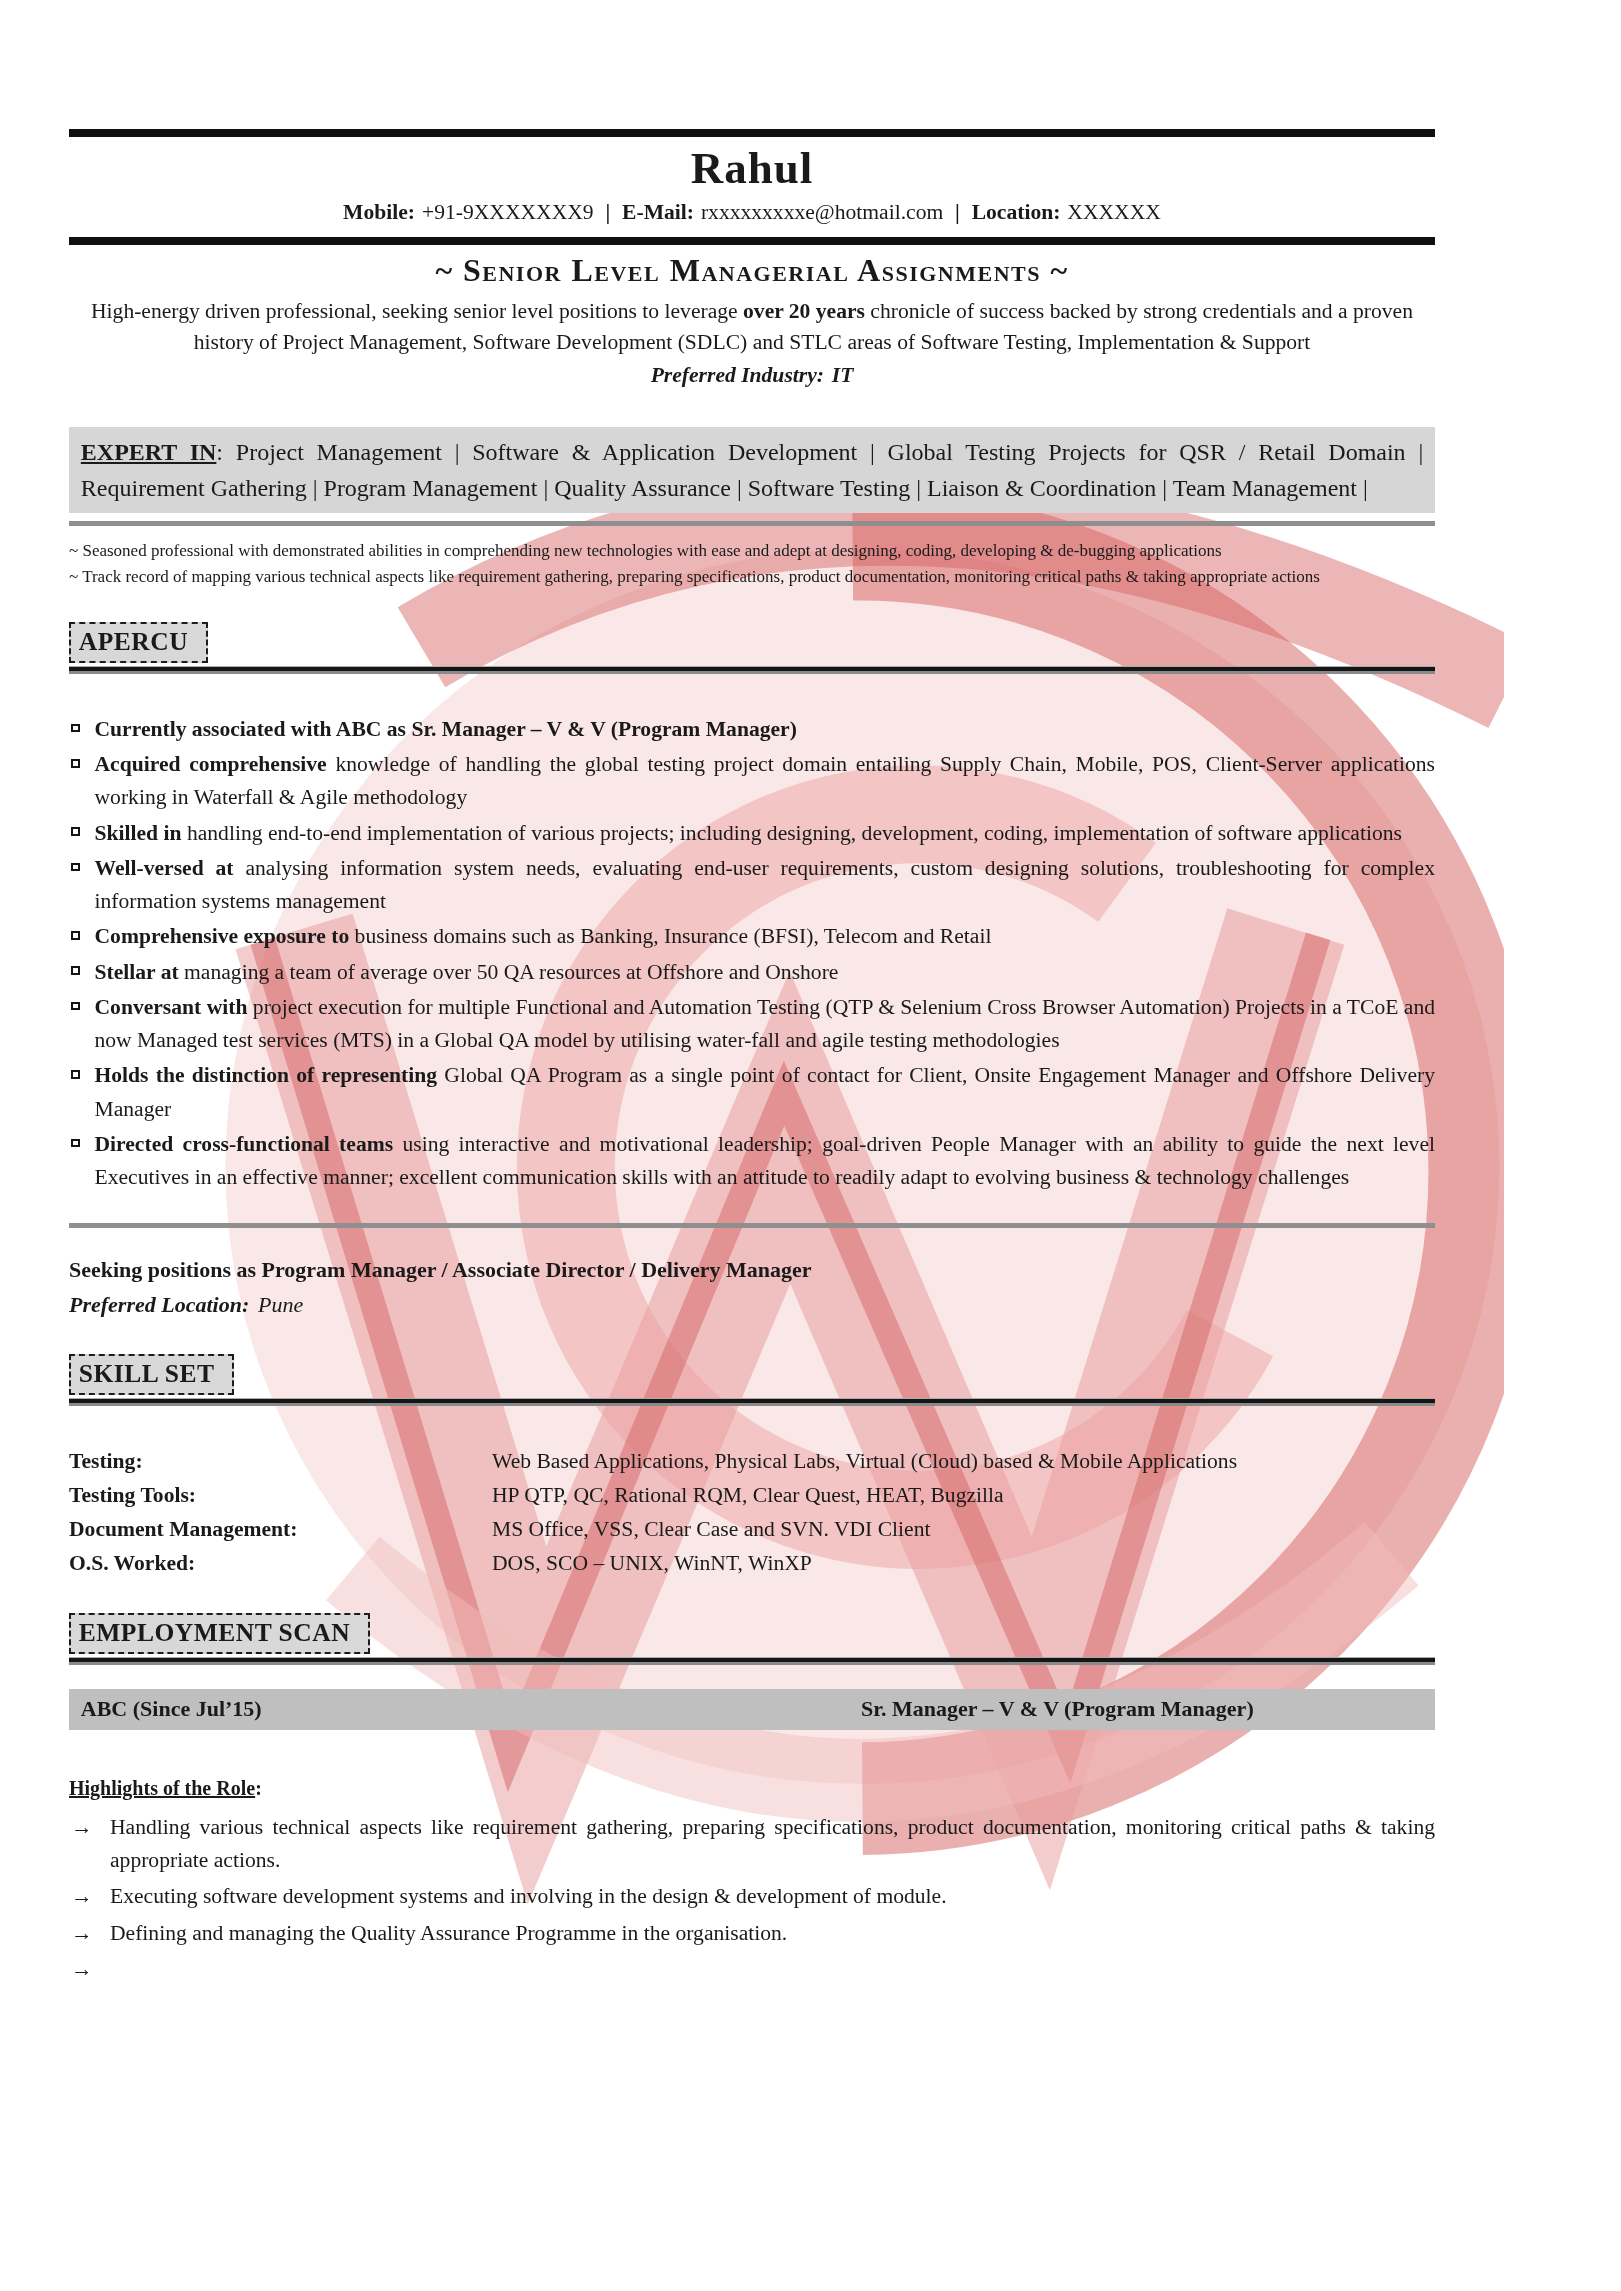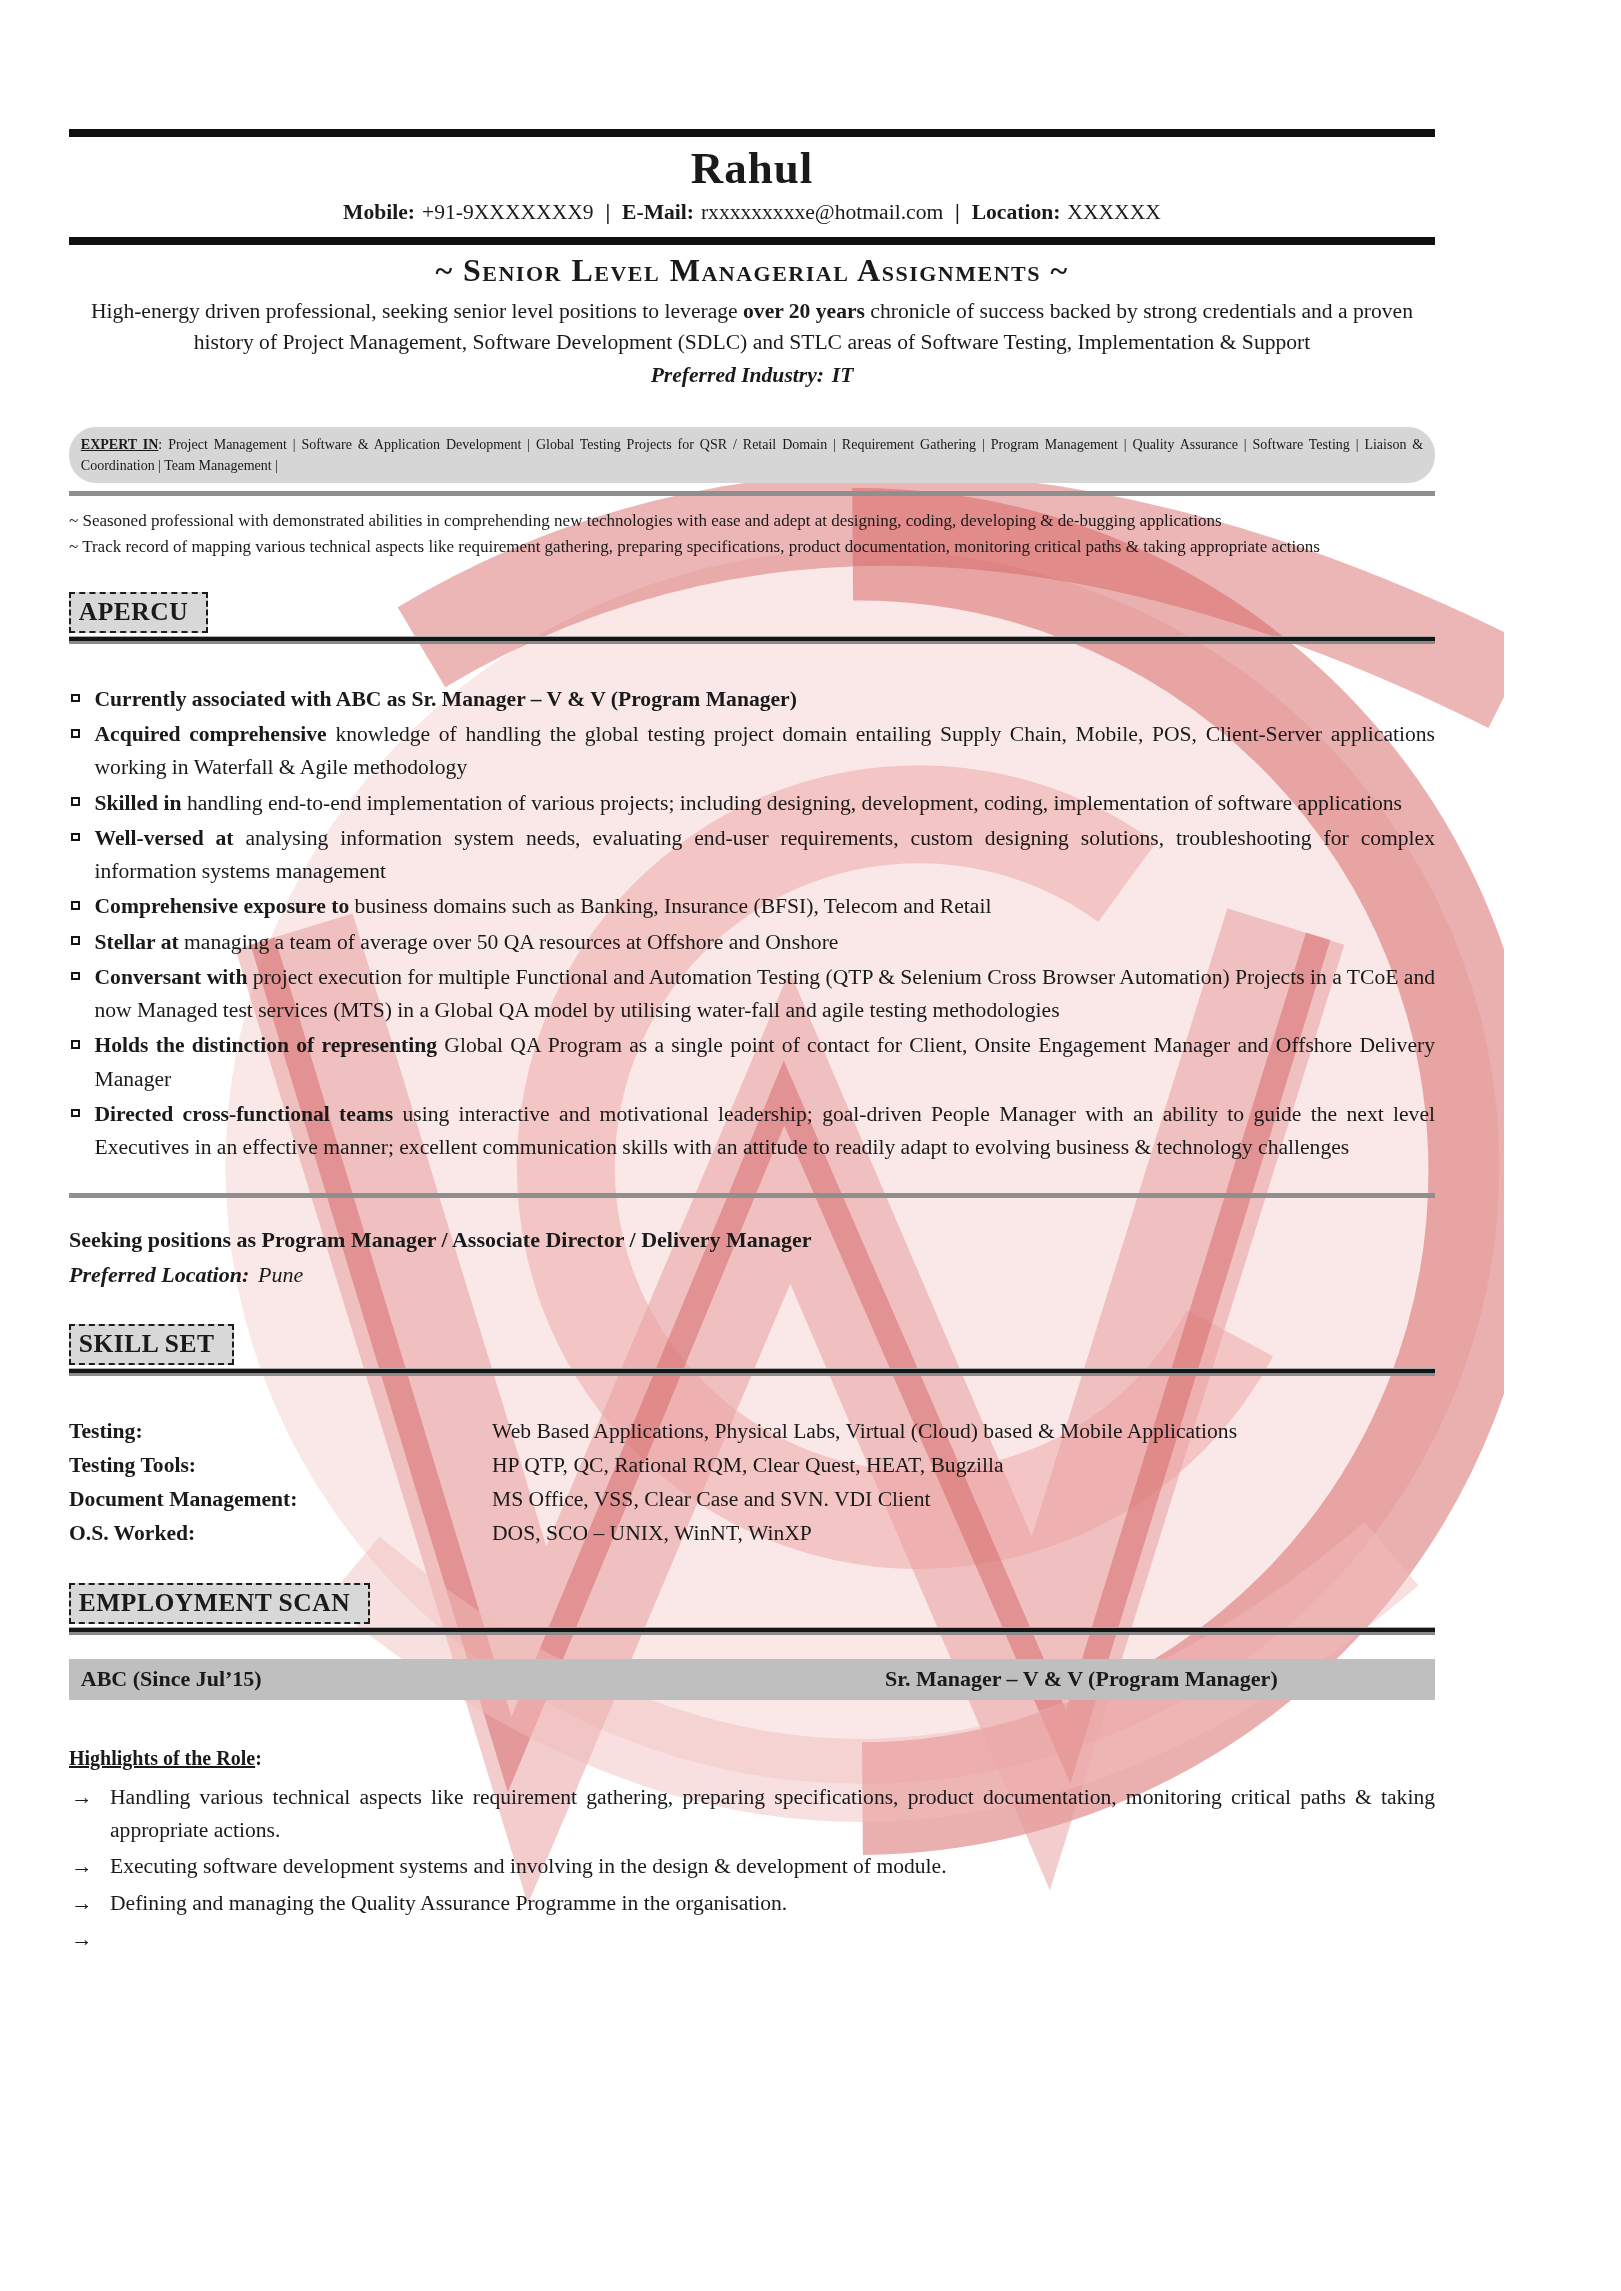--- a/index.html
+++ b/index.html
@@ -23,21 +23,21 @@
   h1.name { margin:3.9px 0 0; text-align:center; font-size:45px; font-weight:700; letter-spacing:1px; line-height:1.2; }
   .contact { margin-top:2px; text-align:center; font-size:21.6px; line-height:1.4; }
   .contact .lbl { font-weight:700; margin-right:6.9px; }
   .contact .sep { padding:0 11.8px; font-weight:700; }
 
   .headline { margin-top:5.9px; text-align:center; font-variant:small-caps; font-weight:700; font-size:32px; letter-spacing:1.5px; line-height:1.3; }
   .intro { margin:3.9px 0 0; text-align:center; font-size:21.6px; line-height:1.43; }
   .industry { margin-top:2px; text-align:center; font-size:21.6px; line-height:1.4; }
   .industry .val { margin-left:7.8px; }
 
-  .expert-box { margin-top:37px; background:#d6d6d6; padding:6.9px 11.8px; font-size:14px; line-height:1.5; text-align:justify;border-radius:27px; }
+  .expert-box { margin-top:37px; background:#d6d6d6; padding:6.9px 11.8px; font-size:24px; line-height:1.5; text-align:justify; }
 
   .rule-gray { height:4.9px; background:#8f8f8f; margin-top:8.8px; }
   .rule-gray2 { margin-top:29px; }
   .notes { margin-top:11.8px; }
   .note { margin:0; font-size:17px; line-height:1.5; text-align:justify; }
 
   .section-label {
     display:inline-block; margin-top:33px; background:#d8d8d8;
     border:2px dashed #1c1c1c; font-weight:700; font-size:25.5px;
     padding:1px 17.6px 2.9px 7.8px; line-height:1.3; letter-spacing:0.5px;
@@ -54,21 +54,21 @@
   .seeking { margin-top:25px; font-size:22px; font-weight:700; line-height:1.5; }
   .prefloc { margin-top:2px; font-size:22px; line-height:1.5; }
   .prefloc .lbl { margin-right:8.8px; }
 
   .skills { margin-top:38px; font-size:21.6px; }
   .srow { display:flex; line-height:1.58; }
   .slabel { width:423px; flex:none; font-weight:700; }
   .sval { flex:1; }
 
   .emp-bar { position:relative; margin-top:23.5px; background:#bfbfbf; font-size:22px; padding:4.9px 11.8px; line-height:1.45; }
-  .emp-role { position:absolute; left:816px; top:4.9px; }
+  .emp-role { position:absolute; left:792px; top:4.9px; }
 
   .hl-title { margin-top:43px; font-size:20px; line-height:1.5; }
   .arrow-list { margin-top:7.8px; }
   .arrow-item { position:relative; padding-left:41px; font-size:21.6px; line-height:1.54; text-align:justify; margin-top:2.9px; }
   .arrow { position:absolute; left:2px; top:0; }
 </style>
 </head>
 <body>
 
 <div class="page">

